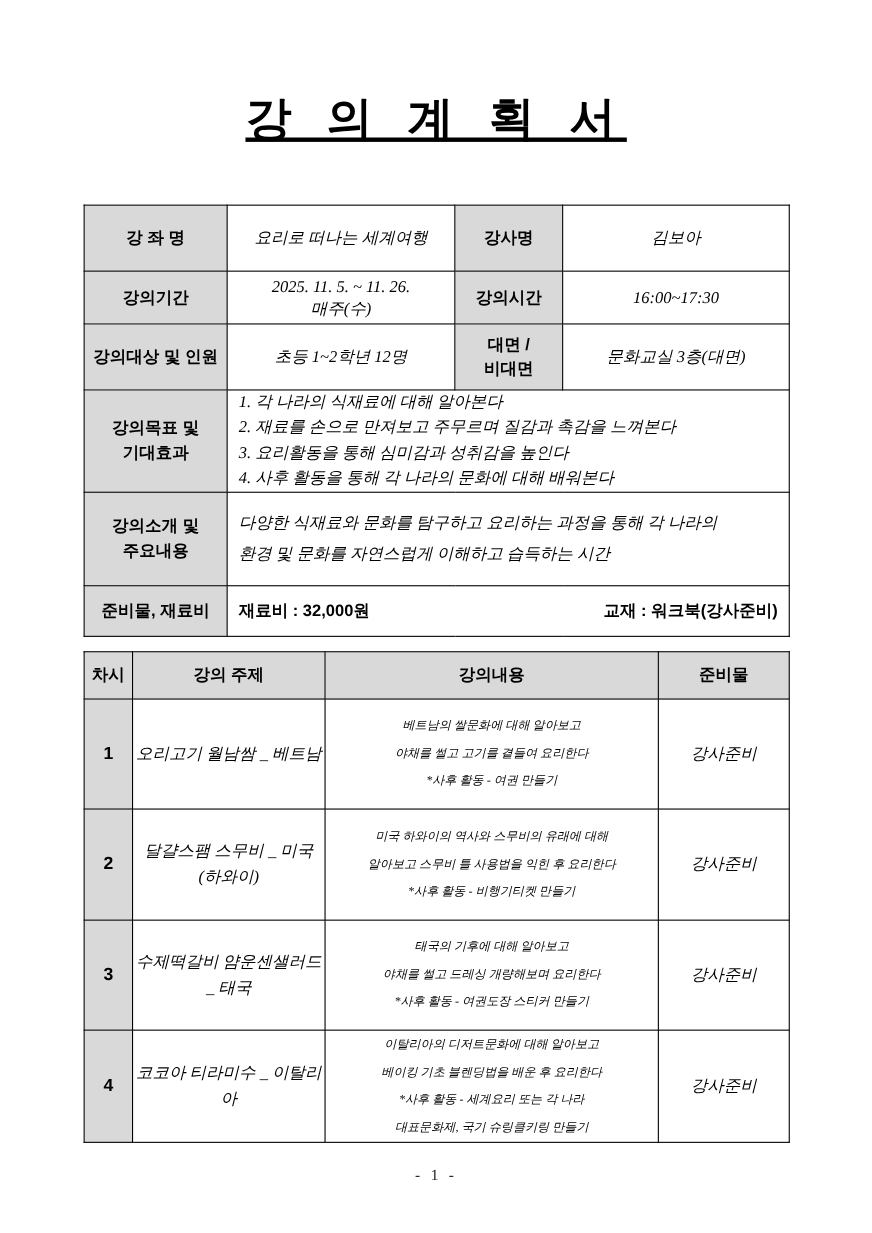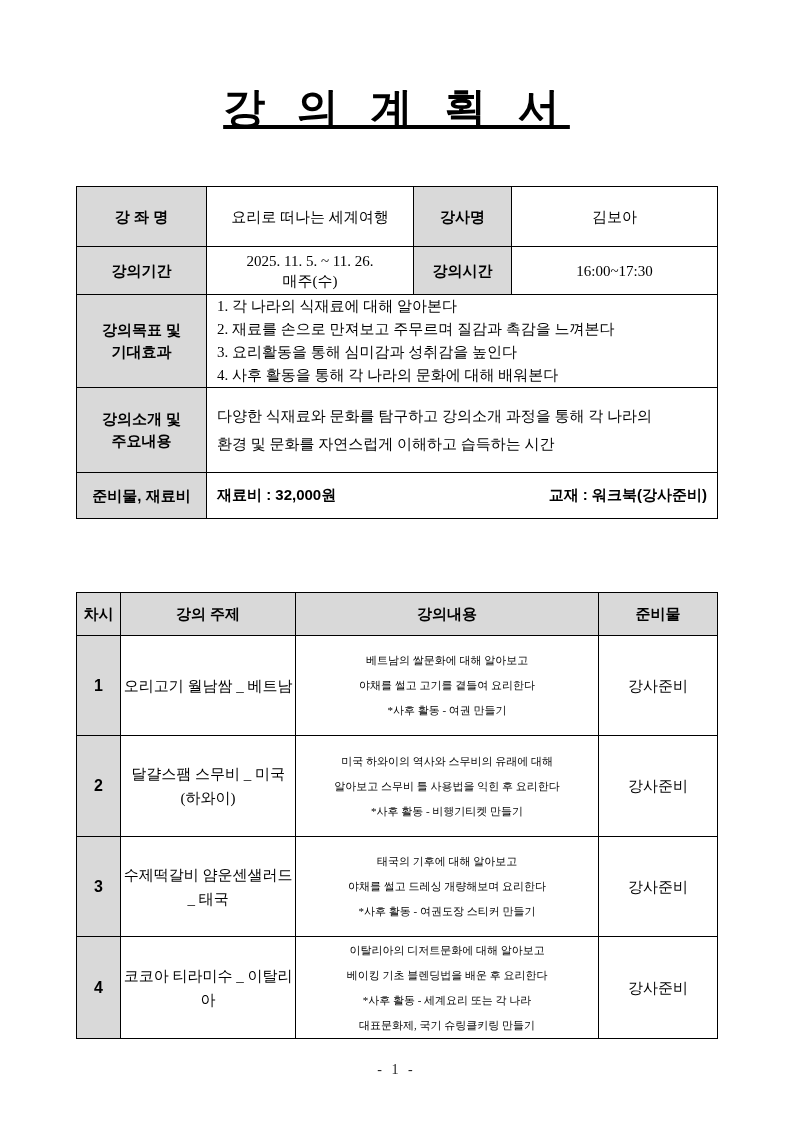--- a/index.html
+++ b/index.html
@@ -51,20 +51,21 @@
     font-family: "Liberation Sans", sans-serif;
     white-space: pre-line;
     line-height: 22px;
   }
   .value-cell {
     text-align: center;
     font-size: 15px;
     font-family: "Liberation Serif", serif;
     white-space: pre-line;
     line-height: 20px;
+    font-style: italic;
   }
   .value-cell.left {
     text-align: left;
     padding-left: 10px;
     padding-right: 6px;
   }
   .goals-cell { line-height: 23px; }
   .intro-cell { line-height: 28px; }
   .materials-flex {
     display: flex;
@@ -120,32 +121,39 @@
       <td class="label-cell">강사명</td>
       <td class="value-cell">김보아</td>
     </tr>
     <tr style="height:48px">
       <td class="label-cell">강의기간</td>
       <td class="value-cell">2025. 11. 5. ~ 11. 26.
 매주(수)</td>
       <td class="label-cell">강의시간</td>
       <td class="value-cell">16:00~17:30</td>
     </tr>
+    <tr style="height:60px">
+      <td class="label-cell">강의대상 및 인원</td>
+      <td class="value-cell">초등 1~2학년 12명</td>
+      <td class="label-cell">대면 /
+비대면</td>
+      <td class="value-cell">문화교실 3층(대면)</td>
+    </tr>
     <tr style="height:92px">
       <td class="label-cell">강의목표 및
 기대효과</td>
       <td class="value-cell left goals-cell" colspan="3">1. 각 나라의 식재료에 대해 알아본다
 2. 재료를 손으로 만져보고 주무르며 질감과 촉감을 느껴본다
 3. 요리활동을 통해 심미감과 성취감을 높인다
 4. 사후 활동을 통해 각 나라의 문화에 대해 배워본다</td>
     </tr>
     <tr style="height:85px">
       <td class="label-cell">강의소개 및
 주요내용</td>
-      <td class="value-cell left intro-cell" colspan="3">다양한 식재료와 문화를 탐구하고 강의소개 과정을 통해 각 나라의
+      <td class="value-cell left intro-cell" colspan="3">다양한 식재료와 문화를 탐구하고 요리하는 과정을 통해 각 나라의
 환경 및 문화를 자연스럽게 이해하고 습득하는 시간</td>
     </tr>
     <tr style="height:46px">
       <td class="label-cell">준비물, 재료비</td>
       <td colspan="3">
         <div class="materials-flex">
           <span>재료비 : 32,000원</span>
           <span>교재 : 워크북(강사준비)</span>
         </div>
       </td>

